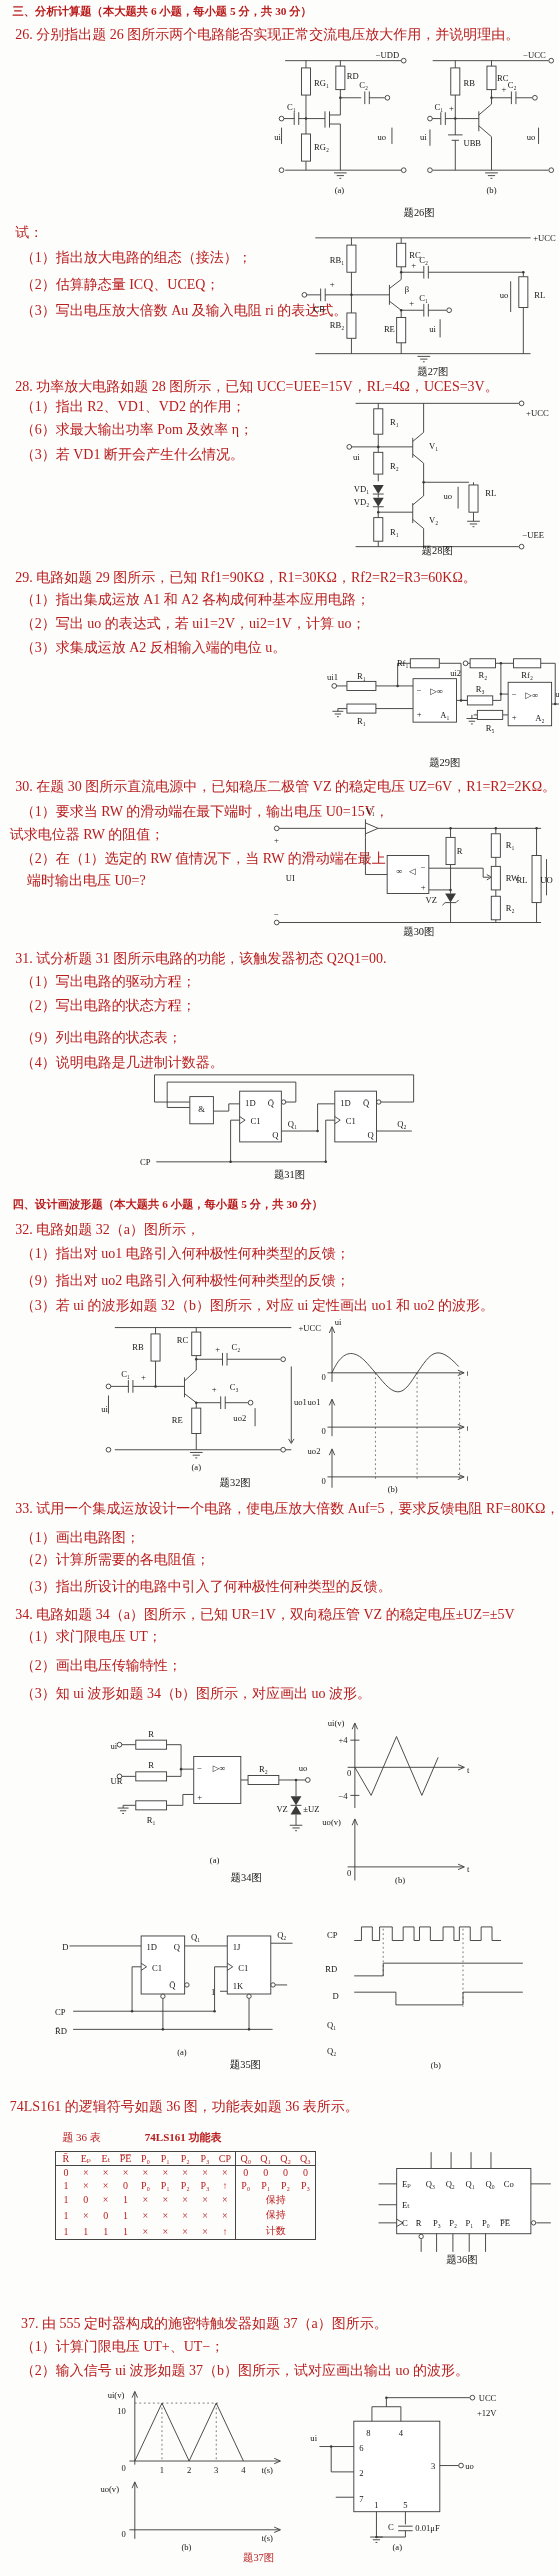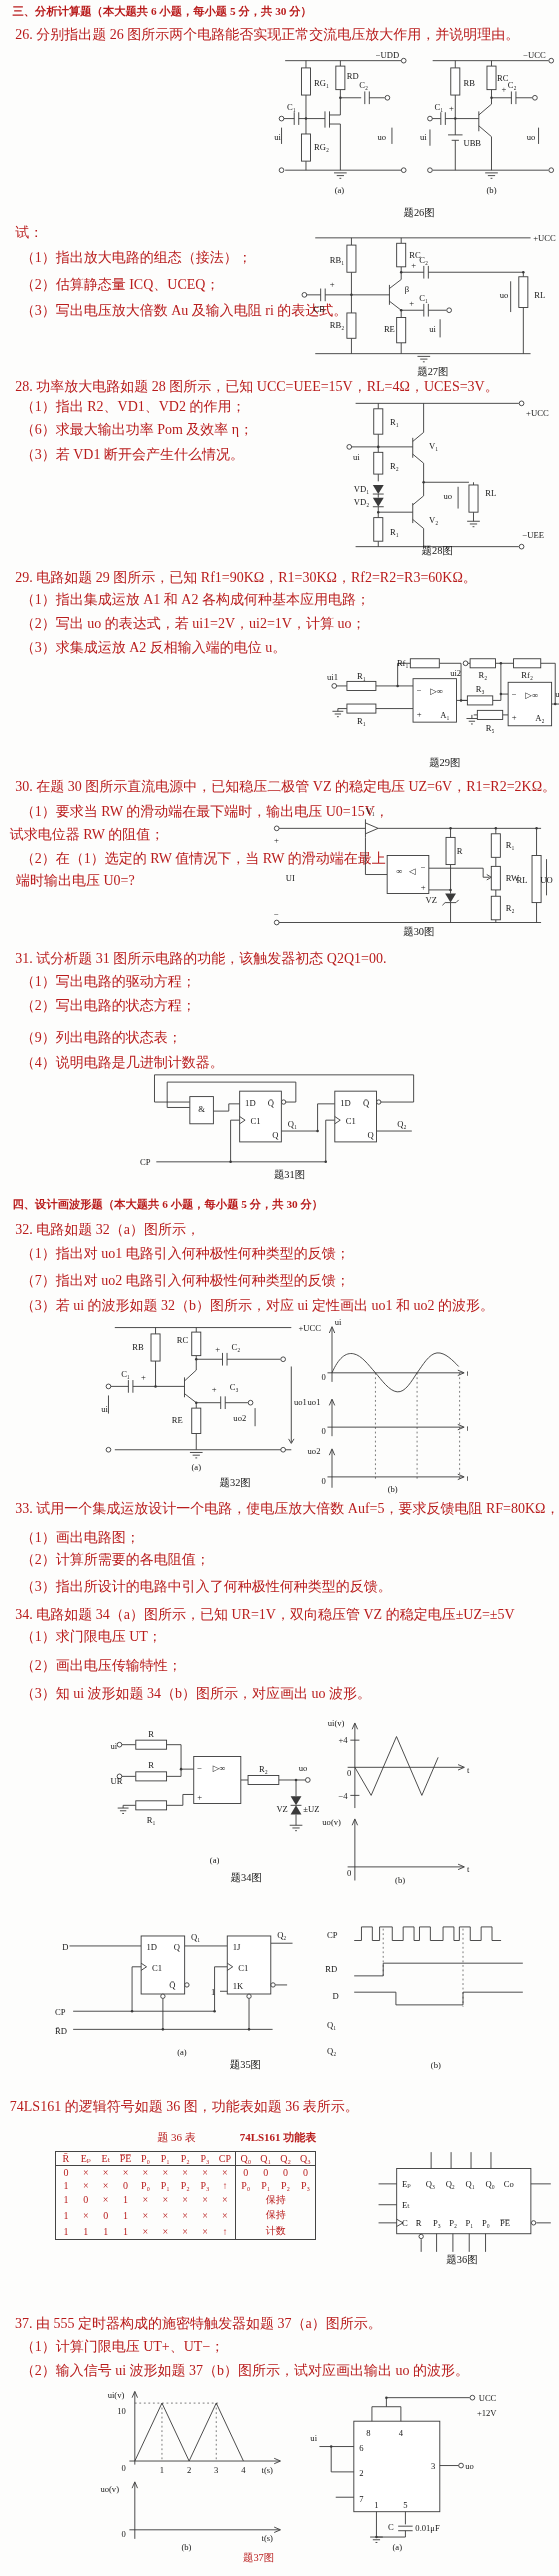--- a/index.html
+++ b/index.html
@@ -13,21 +13,21 @@
   .dsh{stroke:#4a4a4a;stroke-width:0.8;fill:none;stroke-dasharray:2,3;}
   .cmp{fill:#fff;stroke:#3a3a3a;stroke-width:1;}
   .term{fill:#fff;stroke:#3a3a3a;stroke-width:1;}
   .dt{fill:#3a3a3a;stroke:none;}
   .blk{fill:#3a3a3a;stroke:none;}
   .sl{font:9.5px "Liberation Serif","DejaVu Serif",serif;fill:#161616;}
   .m{text-anchor:middle;}
   .e{text-anchor:end;}
   .c{font-size:11.5px;text-anchor:middle;}
   #t36{position:absolute;left:47px;top:2130px;}
-  #t36 .ttl{font-size:11px;margin:0 0 6.4px 7.3px;text-align:right;}
+  #t36 .ttl{font-size:11px;margin:0 0 6.4px 7.3px;}
   #t36 .ttl b{margin-left:44px;}
   #t36 table{border-collapse:collapse;border:1.1px solid #444;}
   #t36 th,#t36 td{font-size:10px;font-weight:normal;text-align:center;padding:0.9px 3.6px;min-width:12.7px;
                   font-family:"Liberation Serif","DejaVu Serif",serif;}
   #t36 thead th{border-bottom:1.1px solid #444;}
   #t36 .sep{border-left:1.1px solid #444;}
 </style>
 </head>
 <body>
 
@@ -48,48 +48,48 @@
 
   <div class="ln" style="left:7.3px;top:572px">29. 电路如题 29 图所示，已知 Rf1=90KΩ，R1=30KΩ，Rf2=R2=R3=60KΩ。</div>
   <div class="ln" style="left:12.7px;top:594px">（1）指出集成运放 A1 和 A2 各构成何种基本应用电路；</div>
   <div class="ln" style="left:12.7px;top:618px">（2）写出 uo 的表达式，若 ui1=2V，ui2=1V，计算 uo；</div>
   <div class="ln" style="left:12.7px;top:642px">（3）求集成运放 A2 反相输入端的电位 u。</div>
 
   <div class="ln" style="left:7.3px;top:781px">30. 在题 30 图所示直流电源中，已知稳压二极管 VZ 的稳定电压 UZ=6V，R1=R2=2KΩ。</div>
   <div class="ln" style="left:12.7px;top:806px">（1）要求当 RW 的滑动端在最下端时，输出电压 U0=15V，</div>
   <div class="ln" style="left:1.8px;top:829px">试求电位器 RW 的阻值；</div>
   <div class="ln" style="left:12.7px;top:853px">（2）在（1）选定的 RW 值情况下，当 RW 的滑动端在最上</div>
-  <div class="ln" style="left:8px;top:875px">端时输出电压 U0=?</div>
+  <div class="ln" style="left:19px;top:875px">端时输出电压 U0=?</div>
 
   <div class="ln" style="left:7.3px;top:953px">31. 试分析题 31 图所示电路的功能，该触发器初态 Q2Q1=00.</div>
   <div class="ln" style="left:12.7px;top:976px">（1）写出电路的驱动方程；</div>
   <div class="ln" style="left:12.7px;top:1000px">（2）写出电路的状态方程；</div>
   <div class="ln" style="left:12.7px;top:1032px">（9）列出电路的状态表；</div>
   <div class="ln" style="left:12.7px;top:1057px">（4）说明电路是几进制计数器。</div>
 
   <div class="ln hd" style="left:4.5px;top:1198px">四、设计画波形题（本大题共 6 小题，每小题 5 分，共 30 分）</div>
   <div class="ln" style="left:7.3px;top:1224px">32. 电路如题 32（a）图所示，</div>
   <div class="ln" style="left:12.7px;top:1248px">（1）指出对 uo1 电路引入何种极性何种类型的反馈；</div>
-  <div class="ln" style="left:12.7px;top:1275px">（7）指出对 uo2 电路引入何种极性何种类型的反馈；</div>
+  <div class="ln" style="left:12.7px;top:1275px">（9）指出对 uo2 电路引入何种极性何种类型的反馈；</div>
   <div class="ln" style="left:12.7px;top:1300px">（3）若 ui 的波形如题 32（b）图所示，对应 ui 定性画出 uo1 和 uo2 的波形。</div>
 
   <div class="ln" style="left:7.3px;top:1503px">33. 试用一个集成运放设计一个电路，使电压放大倍数 Auf=5，要求反馈电阻 RF=80KΩ，</div>
   <div class="ln" style="left:12.7px;top:1532px">（1）画出电路图；</div>
   <div class="ln" style="left:12.7px;top:1554px">（2）计算所需要的各电阻值；</div>
   <div class="ln" style="left:12.7px;top:1581px">（3）指出所设计的电路中引入了何种极性何种类型的反馈。</div>
 
   <div class="ln" style="left:7.3px;top:1609px">34. 电路如题 34（a）图所示，已知 UR=1V，双向稳压管 VZ 的稳定电压±UZ=±5V</div>
   <div class="ln" style="left:12.7px;top:1631px">（1）求门限电压 UT；</div>
   <div class="ln" style="left:12.7px;top:1660px">（2）画出电压传输特性；</div>
   <div class="ln" style="left:12.7px;top:1688px">（3）知 ui 波形如题 34（b）图所示，对应画出 uo 波形。</div>
 
 
   <div class="ln" style="left:1.8px;top:2101px">74LS161 的逻辑符号如题 36 图，功能表如题 36 表所示。</div>
 
-  <div class="ln" style="left:7px;top:2318px">37. 由 555 定时器构成的施密特触发器如题 37（a）图所示。</div>
+  <div class="ln" style="left:13px;top:2318px">37. 由 555 定时器构成的施密特触发器如题 37（a）图所示。</div>
   <div class="ln" style="left:12.7px;top:2341px">（1）计算门限电压 UT+、UT−；</div>
   <div class="ln" style="left:12.7px;top:2365px">（2）输入信号 ui 波形如题 37（b）图所示，试对应画出输出 uo 的波形。</div>
 
   <svg class="fig" style="left:266px;top:48px" width="292" height="181" viewBox="0 0 322 200">
     <g>
       <path class="w" d="M12,14 H140 M35,14 V22 M35,52 V78 M73,14 V20 M73,46 V55 M73,55 H96 M100,48 V62 M105,48 V62 M105,55 H122
                          M10,78 H22 M22,71 V85 M27,71 V85 M27,78 H56 M56,70 V88 M61,70 V88 M61,74 H73 M73,74 V55 M61,84 H73 M73,84 V135
                          M35,78 V95 M35,125 V135 M12,135 H140 M66,138 H80 M69,141 H77 M72,144 H74 M8,88 V106 M130,88 V106"></path>
       <rect class="cmp" x="30" y="22" width="10" height="30"></rect>
         <rect class="cmp" x="68" y="20" width="10" height="26"></rect>

